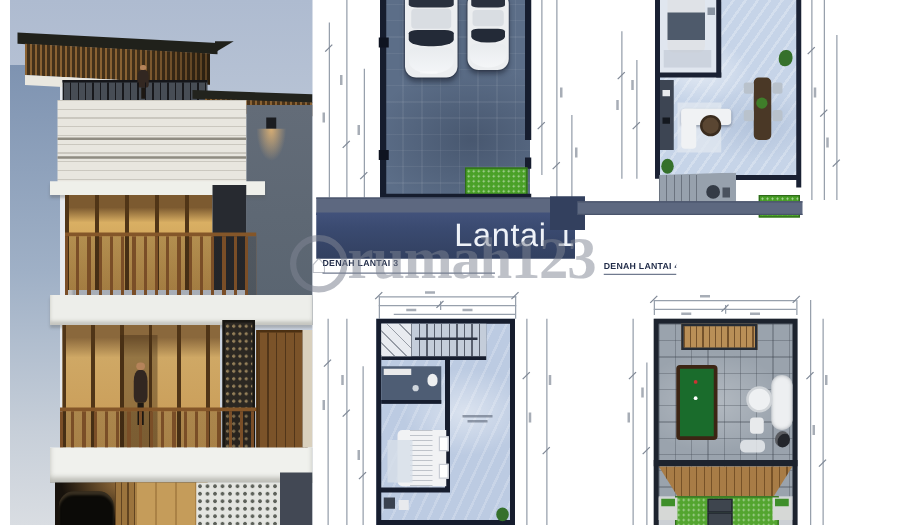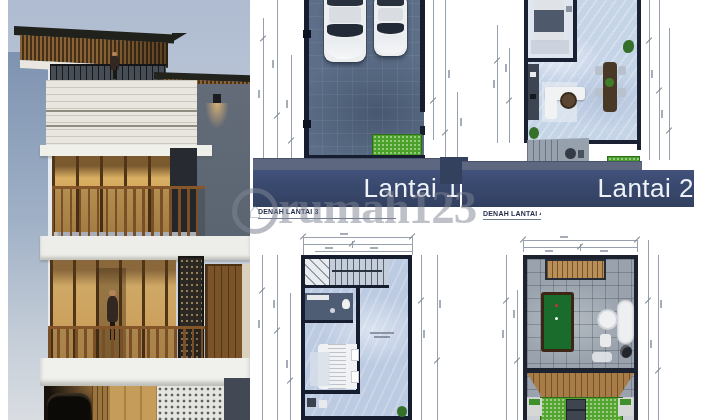--- a/index.html
+++ b/index.html
@@ -195,23 +195,20 @@
     <div class="a dv" style="left:24px;top:28px;height:132px;"></div>
     <div class="a tick" style="left:0;top:40px;"></div>
     <div class="a tick" style="left:10px;top:90px;"></div>
     <div class="a tick" style="left:20px;top:130px;"></div>
     <div class="a num" style="left:6px;top:70px;width:2px;height:8px;"></div>
     <div class="a num" style="left:16px;top:110px;width:2px;height:8px;"></div>
   </div>
 
   <div class="a" style="left:440px;top:157px;width:28px;height:27px;background:#33405e;"></div>
   <div class="a slabstrip" style="left:462px;top:161px;width:180px;height:9px;"></div>
-  <div class="a band" style="left:462px;top:170px;width:232px;height:37px;">
-    <span>Lantai 2</span>
-  </div>
   <div class="a cap" style="left:483px;top:210px;width:58px;height:9px;">
     <span>DENAH LANTAI 4</span>
   </div>
 
   <div class="a" style="left:299px;top:232px;width:120px;height:24px;">
     <div class="a dh" style="left:4px;top:5px;width:110px;"></div>
     <div class="a dh" style="left:4px;top:12px;width:110px;"></div>
     <div class="a dh" style="left:16px;top:19px;width:97px;"></div>
     <div class="a dv" style="left:4px;top:5px;height:18px;"></div>
     <div class="a dv" style="left:113px;top:5px;height:18px;"></div>

